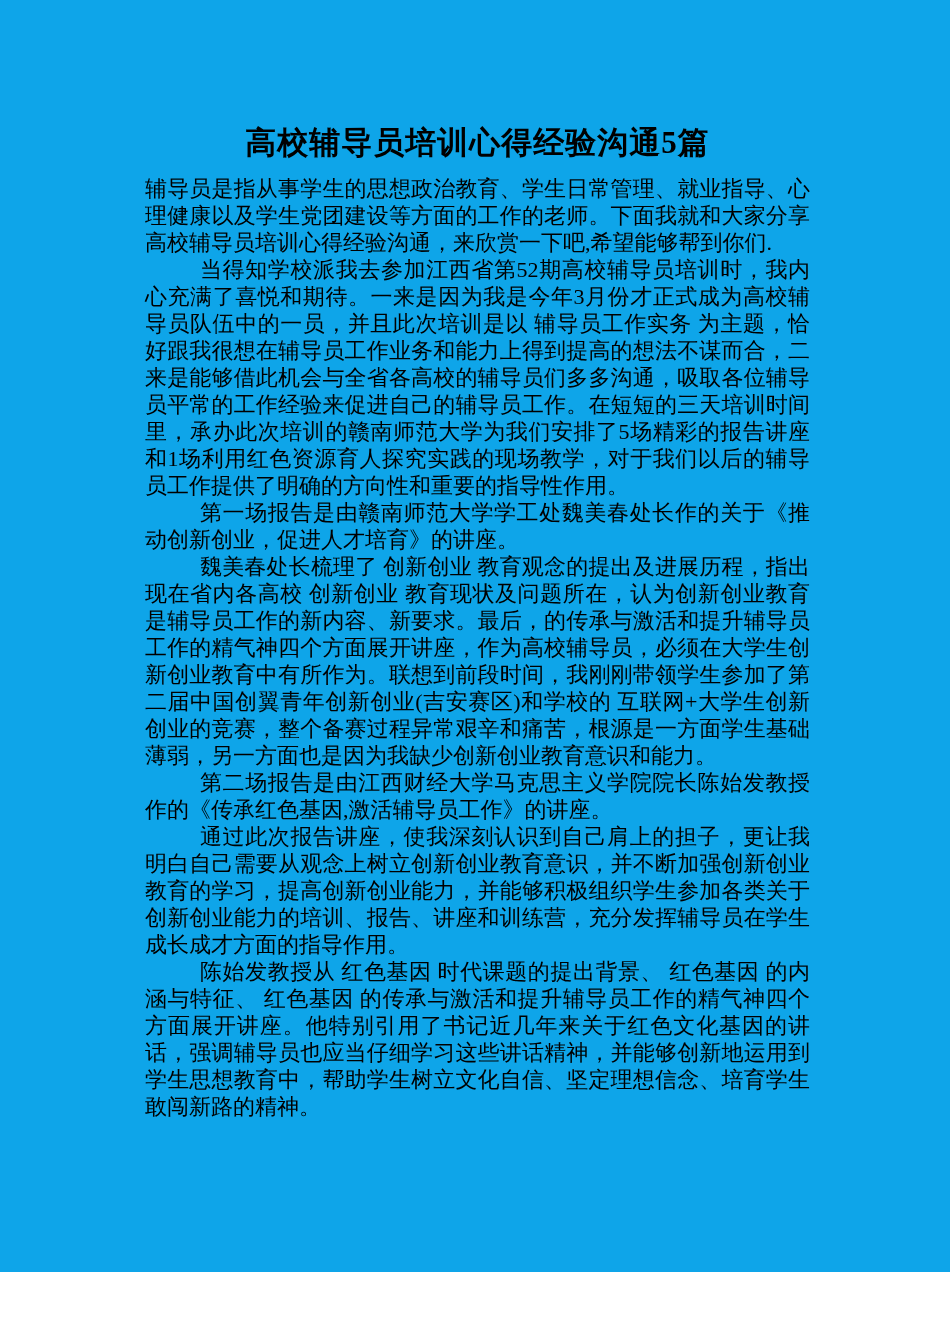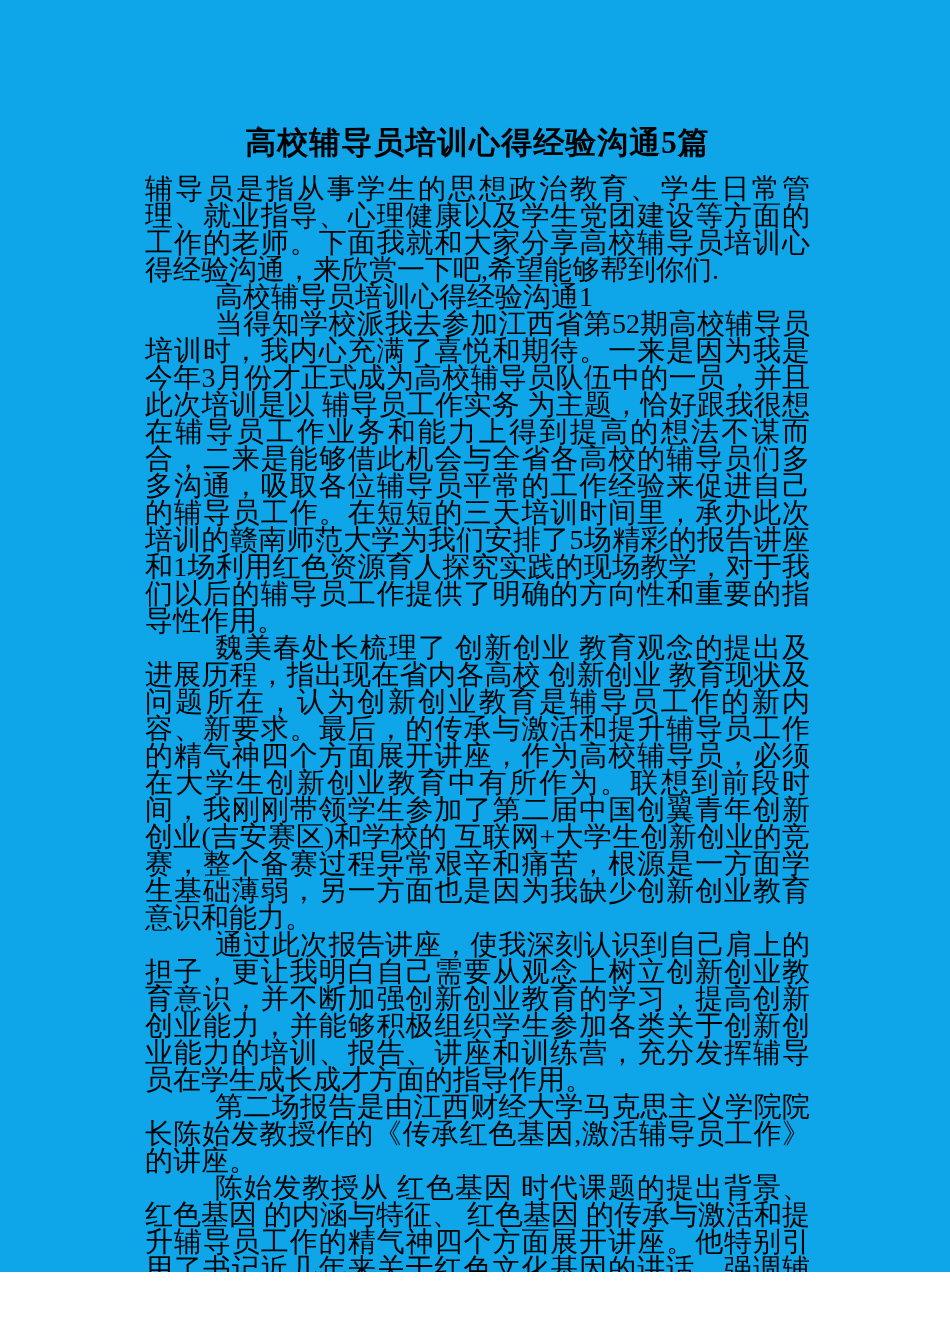--- a/index.html
+++ b/index.html
@@ -22,37 +22,37 @@
   .doc-title {
     margin: 0 0 12px 0;
     font-size: 31px;
     line-height: 1.25;
     font-weight: bold;
     text-align: center;
     letter-spacing: 1px;
   }
   .doc-body p {
     margin: 0;
-    font-size: 28px;
+    font-size: 22px;
     line-height: 27px;
     text-align: justify;
     text-justify: inter-ideograph;
     word-break: break-all;
   }
   .doc-body p.indent {
     text-indent: 2.5em;
   }
 </style>
 </head>
 <body>
 
 <div class="page">
   <h1 class="doc-title">高校辅导员培训心得经验沟通5篇</h1>
   <div class="doc-body" id="doc-body">
       <p>辅导员是指从事学生的思想政治教育、学生日常管理、就业指导、心理健康以及学生党团建设等方面的工作的老师。下面我就和大家分享高校辅导员培训心得经验沟通，来欣赏一下吧,希望能够帮到你们.</p>
-      <p class="indent">高校辅导员培训心得经验沟通1</p>
       <p class="indent">当得知学校派我去参加江西省第52期高校辅导员培训时，我内心充满了喜悦和期待。一来是因为我是今年3月份才正式成为高校辅导员队伍中的一员，并且此次培训是以 辅导员工作实务 为主题，恰好跟我很想在辅导员工作业务和能力上得到提高的想法不谋而合，二来是能够借此机会与全省各高校的辅导员们多多沟通，吸取各位辅导员平常的工作经验来促进自己的辅导员工作。在短短的三天培训时间里，承办此次培训的赣南师范大学为我们安排了5场精彩的报告讲座和1场利用红色资源育人探究实践的现场教学，对于我们以后的辅导员工作提供了明确的方向性和重要的指导性作用。</p>
+      <p class="indent">第一场报告是由赣南师范大学学工处魏美春处长作的关于《推动创新创业，促进人才培育》的讲座。</p>
       <p class="indent">魏美春处长梳理了 创新创业 教育观念的提出及进展历程，指出现在省内各高校 创新创业 教育现状及问题所在，认为创新创业教育是辅导员工作的新内容、新要求。最后，的传承与激活和提升辅导员工作的精气神四个方面展开讲座，作为高校辅导员，必须在大学生创新创业教育中有所作为。联想到前段时间，我刚刚带领学生参加了第二届中国创翼青年创新创业(吉安赛区)和学校的 互联网+大学生创新创业的竞赛，整个备赛过程异常艰辛和痛苦，根源是一方面学生基础薄弱，另一方面也是因为我缺少创新创业教育意识和能力。</p>
+      <p class="indent">第二场报告是由江西财经大学马克思主义学院院长陈始发教授作的《传承红色基因,激活辅导员工作》的讲座。</p>
       <p class="indent">通过此次报告讲座，使我深刻认识到自己肩上的担子，更让我明白自己需要从观念上树立创新创业教育意识，并不断加强创新创业教育的学习，提高创新创业能力，并能够积极组织学生参加各类关于创新创业能力的培训、报告、讲座和训练营，充分发挥辅导员在学生成长成才方面的指导作用。</p>
-      <p class="indent">第二场报告是由江西财经大学马克思主义学院院长陈始发教授作的《传承红色基因,激活辅导员工作》的讲座。</p>
-      <p class="indent">陈始发教授从 红色基因 时代课题的提出背景、 红色基因 的内涵与特征、 红色基因 的传承与激活和提升辅导员工作的精气神四个方面展开讲座。他特别引用了书记近几年来关于红色文化基因的讲话，强调辅导员也应当仔细学习这些讲话精神，必须在大学生创新创业教育中有所作为，帮助学生树立文化自信、坚定理想信念、培育学生敢闯新路的精神。</p>
+      <p class="indent">陈始发教授从 红色基因 时代课题的提出背景、 红色基因 的内涵与特征、 红色基因 的传承与激活和提升辅导员工作的精气神四个方面展开讲座。他特别引用了书记近几年来关于红色文化基因的讲话，强调辅导员也应当仔细学习这些讲话精神，并能够创新地运用到学生思想教育中，帮助学生树立文化自信、坚定理想信念、培育学生敢闯新路的精神。</p>
     </div>
 </div>
 
 </body></html>

